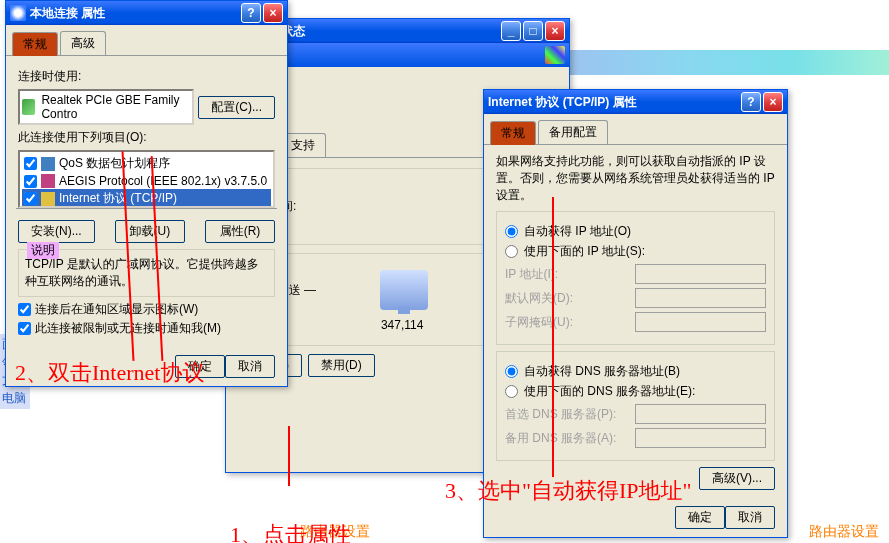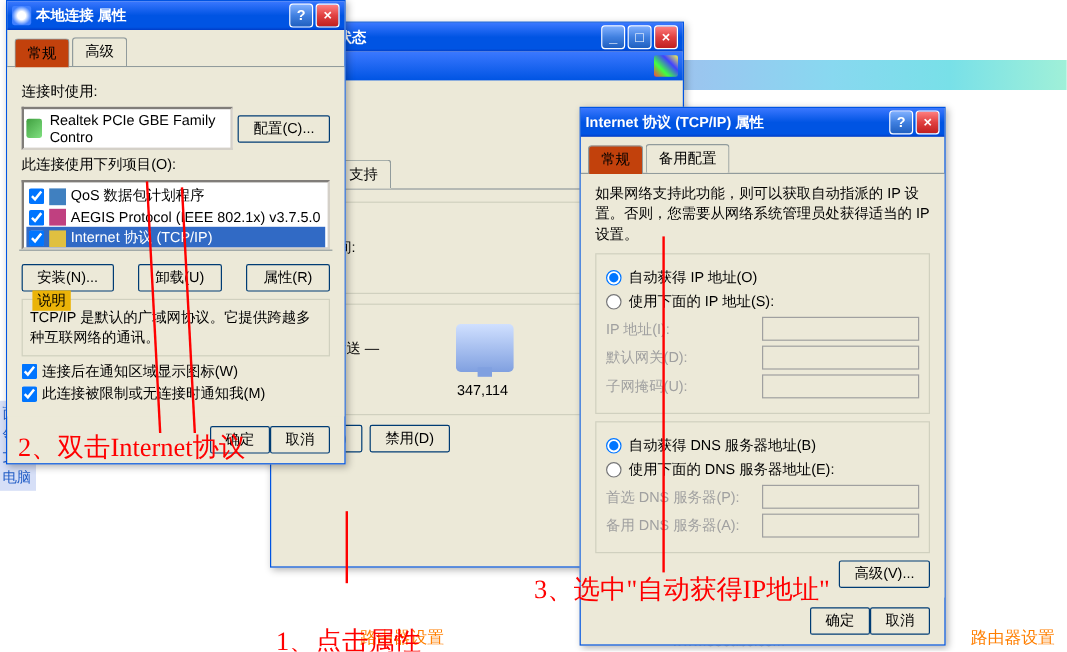--- a/index.html
+++ b/index.html
@@ -28,21 +28,21 @@
 .list-item { display: flex; align-items: center; padding: 1px 2px; }
 .list-item input[type=checkbox] { margin-right: 4px; }
 .list-icon { width: 14px; height: 14px; margin-right: 4px; display: inline-block; }
 .list-item.selected { background: #316ac5; color: #fff; }
 
 .btn { background: #ece9d8; border: 1px solid #003c74; padding: 2px 12px; cursor: pointer; border-radius: 2px; }
 .btn-row { display: flex; justify-content: space-between; margin: 6px 0; }
 .btn-row .btn { min-width: 70px; }
 
 .groupbox { border: 1px solid #d0d0bf; padding: 6px; margin: 4px 0; position: relative; }
-.groupbox-label { position: absolute; top: -8px; left: 8px; background: #eab308; padding: 0 4px; font-family: Liberation Serif, serif; }
+.groupbox-label { position: absolute; top: -8px; left: 8px; background: #f0abfc; padding: 0 4px; font-family: Liberation Serif, serif; }
 .desc-text { color: #000; line-height: 1.4; }
 
 .check-row { display: flex; align-items: center; margin: 2px 0; }
 .check-row input { margin-right: 4px; }
 
 .dialog-footer { display: flex; justify-content: flex-end; gap: 0; padding: 8px 12px; }
 
 
 .radio-group { border: 1px solid #d0d0bf; padding: 8px; margin: 6px 0; }
 .radio-row { display: flex; align-items: center; margin: 3px 0; }

